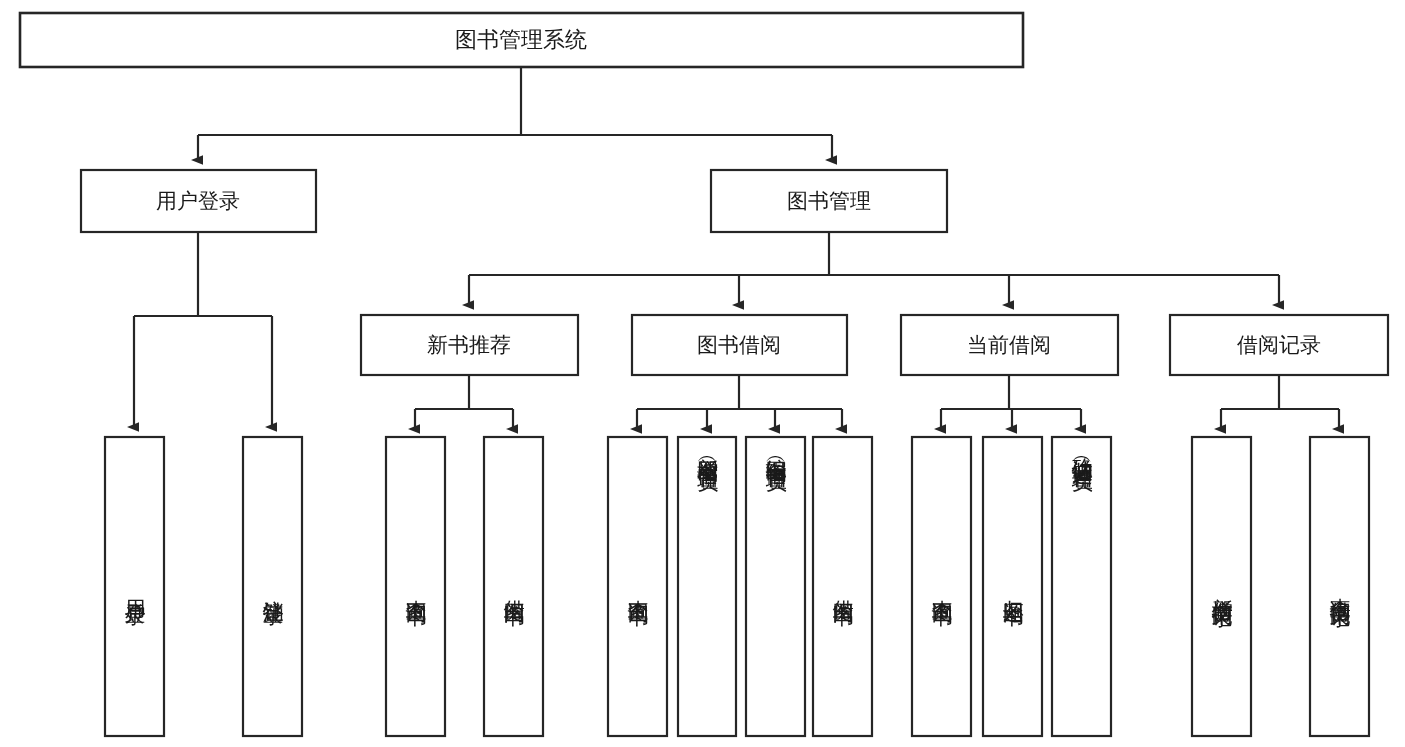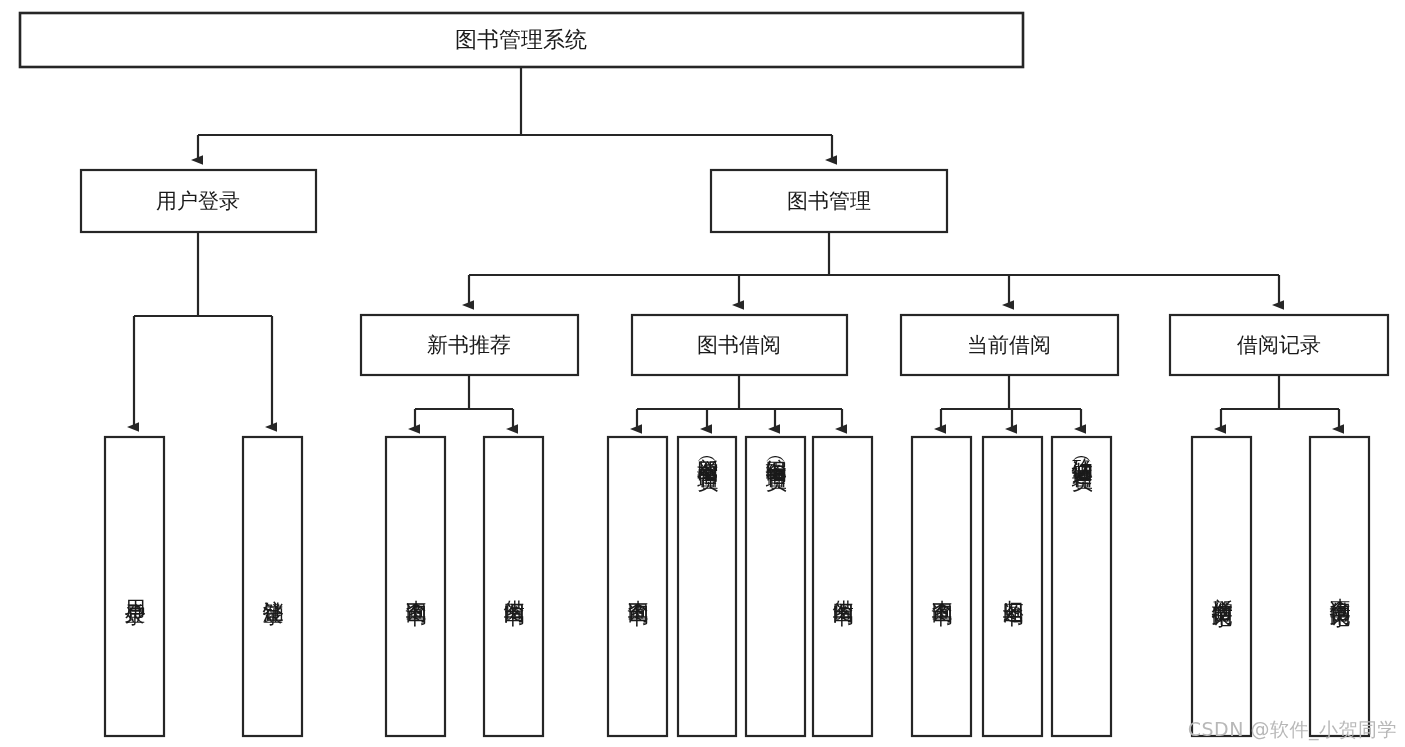--- a/index.html
+++ b/index.html
@@ -233,14 +233,13 @@
   <div class="vlabel-wrap" style="left:1052px; top:441px; width:59px; height:291px; align-items:flex-start;">
     <span class="vlabel">确认归还（管理员）</span>
   </div>
   <div class="vlabel-wrap" style="left:1192px; top:437px; width:59px; height:299px;">
     <span class="vlabel">新增借阅记录</span>
   </div>
   <div class="vlabel-wrap" style="left:1310px; top:437px; width:59px; height:299px;">
     <span class="vlabel">查询借阅记录</span>
   </div>
 
-  <div class="watermark">CSDN @软件_小贺同学</div>
 </div>
 
 </body></html>

